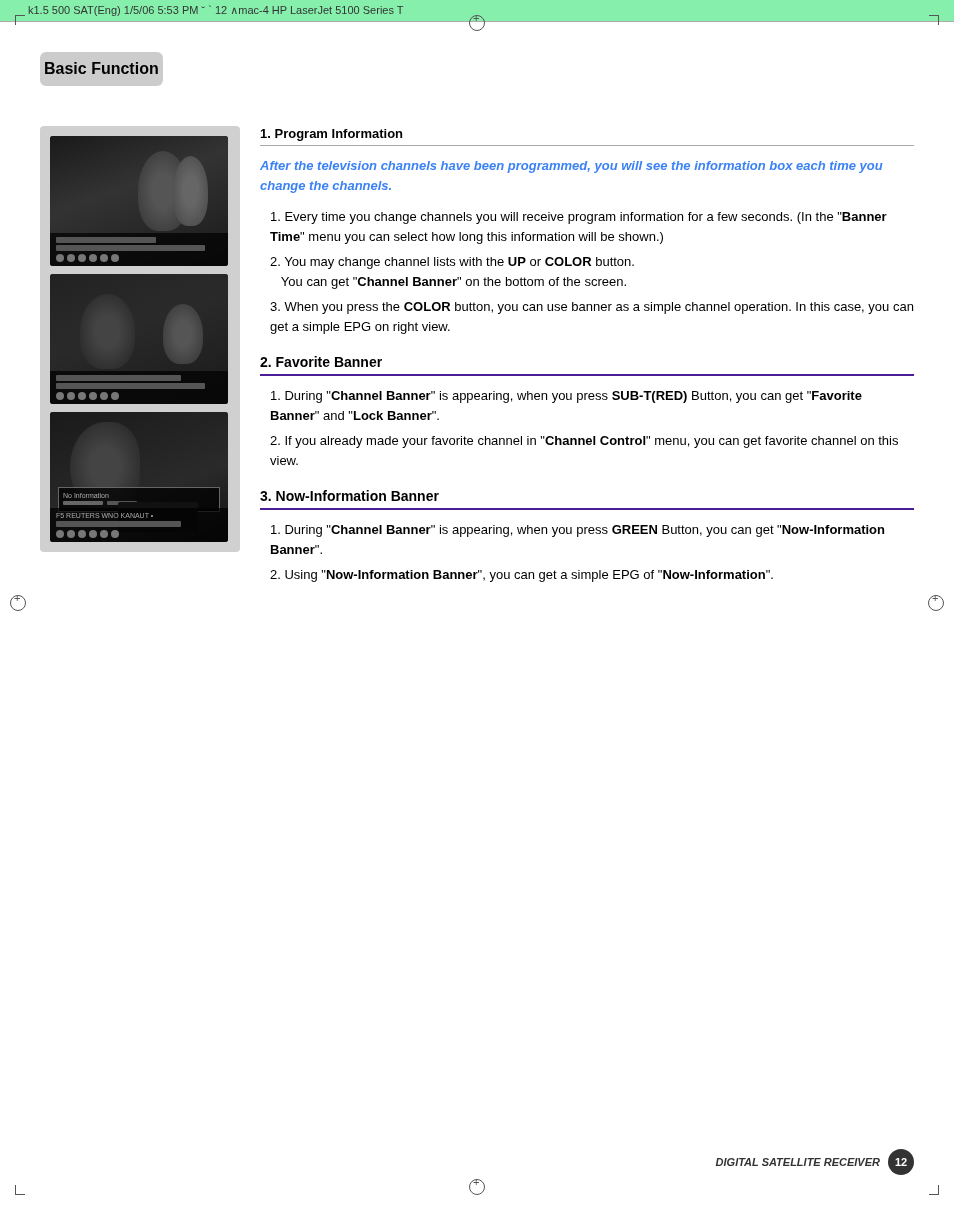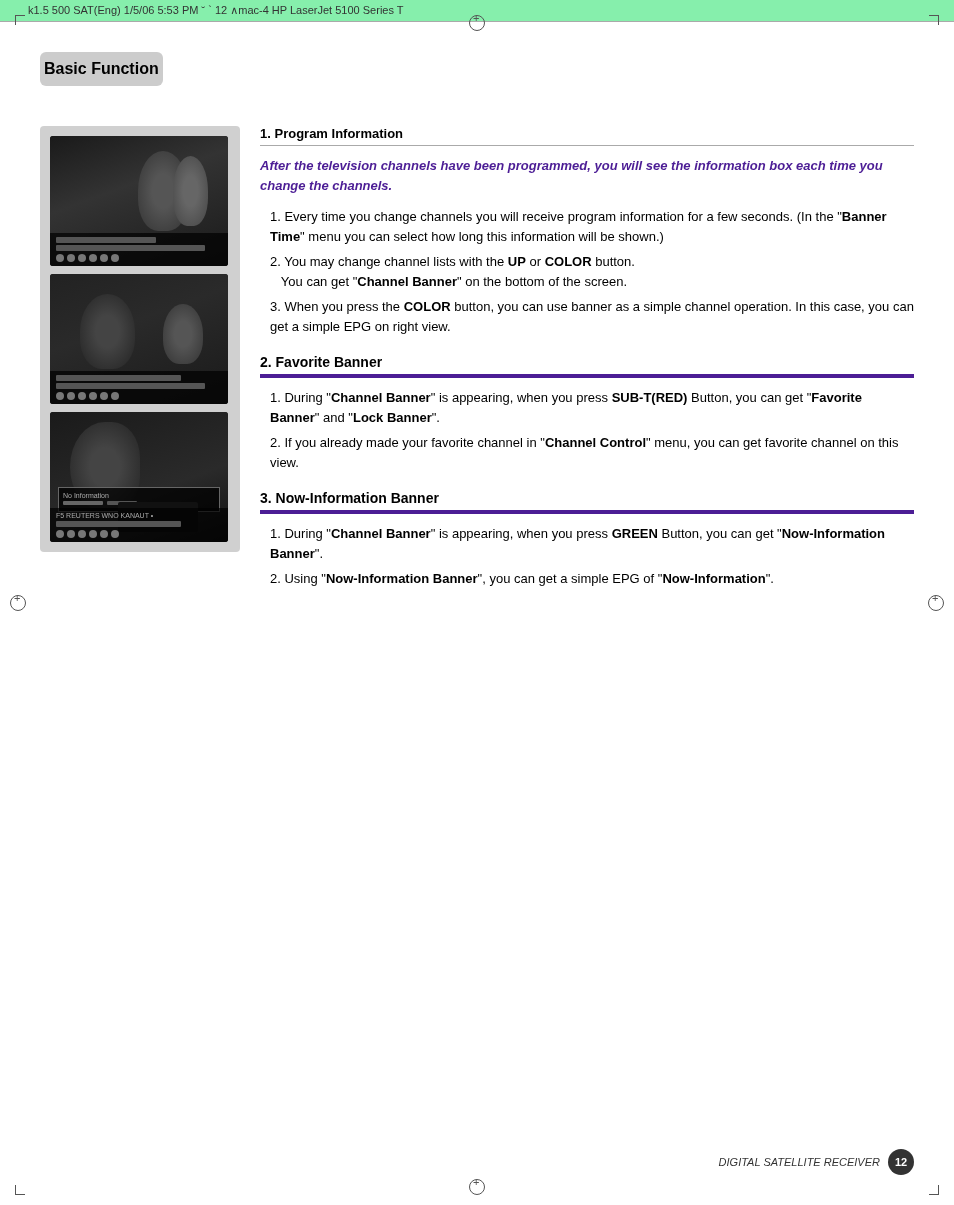--- a/index.html
+++ b/index.html
@@ -209,21 +209,21 @@
       color: #000;
       border-bottom: 1px solid #aaa;
       padding-bottom: 4px;
       margin-bottom: 10px;
     }
 
     .italic-intro {
       font-style: italic;
       font-weight: bold;
       font-size: 13px;
-      color: #4c1d95;
+      color: #3b82f6;
       margin-bottom: 12px;
       line-height: 1.5;
     }
 
     .content-list {
       margin-left: 0;
       margin-bottom: 18px;
     }
 
     .content-item {
@@ -234,38 +234,38 @@
 
     
     .sub-section {
       margin-bottom: 18px;
     }
 
     .sub-section-title {
       font-size: 14px;
       font-weight: bold;
       color: #000;
-      border-bottom: 4px solid #4c1d95;
+      border-bottom: 2px solid #4c1d95;
       padding-bottom: 4px;
       margin-bottom: 10px;
     }
 
     
     .page-footer {
       position: absolute;
       bottom: 30px;
       right: 40px;
       display: flex;
       align-items: center;
       gap: 8px;
     }
 
     .footer-text {
       font-style: italic;
-      font-weight: normal;
+      font-weight: bold;
       font-size: 11px;
       color: #333;
     }
 
     .page-number-circle {
       width: 26px;
       height: 26px;
       background: #333;
       border-radius: 50%;
       display: flex;

